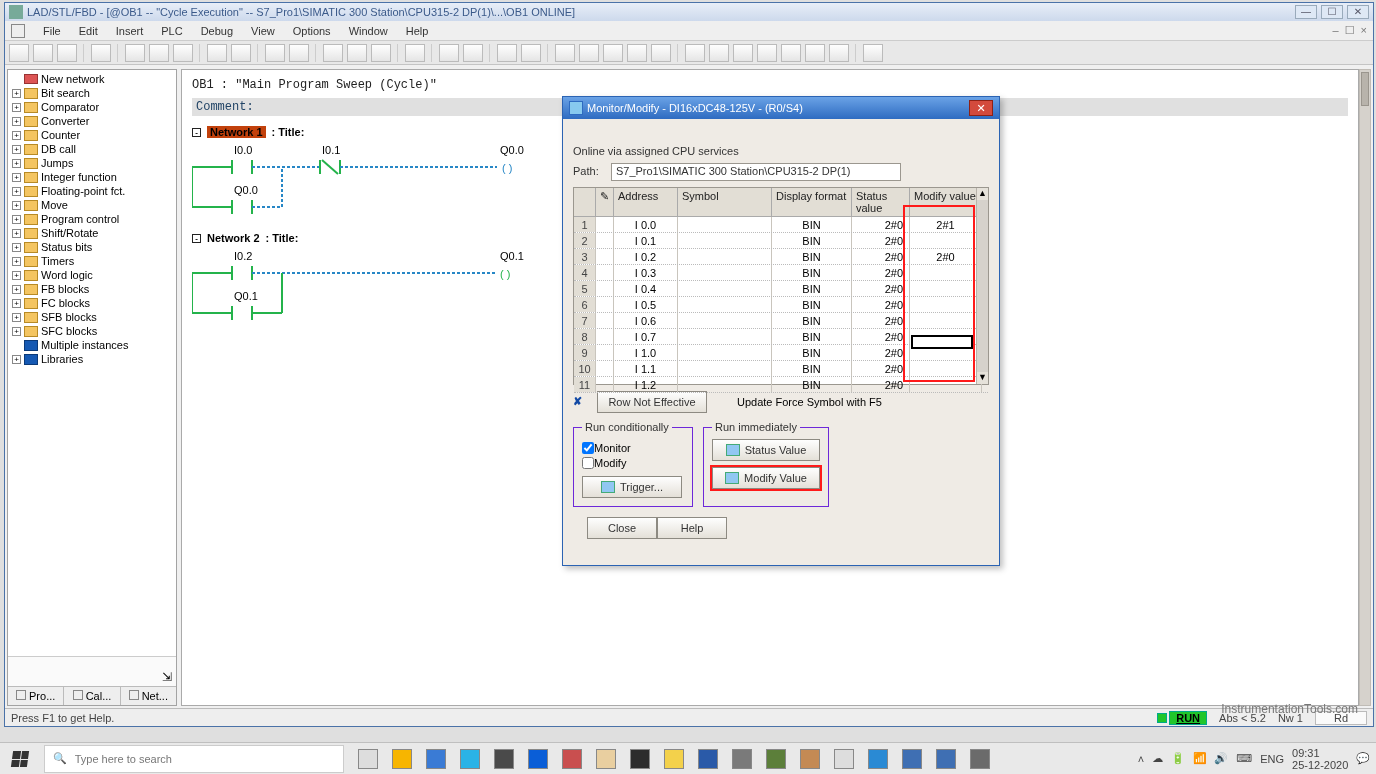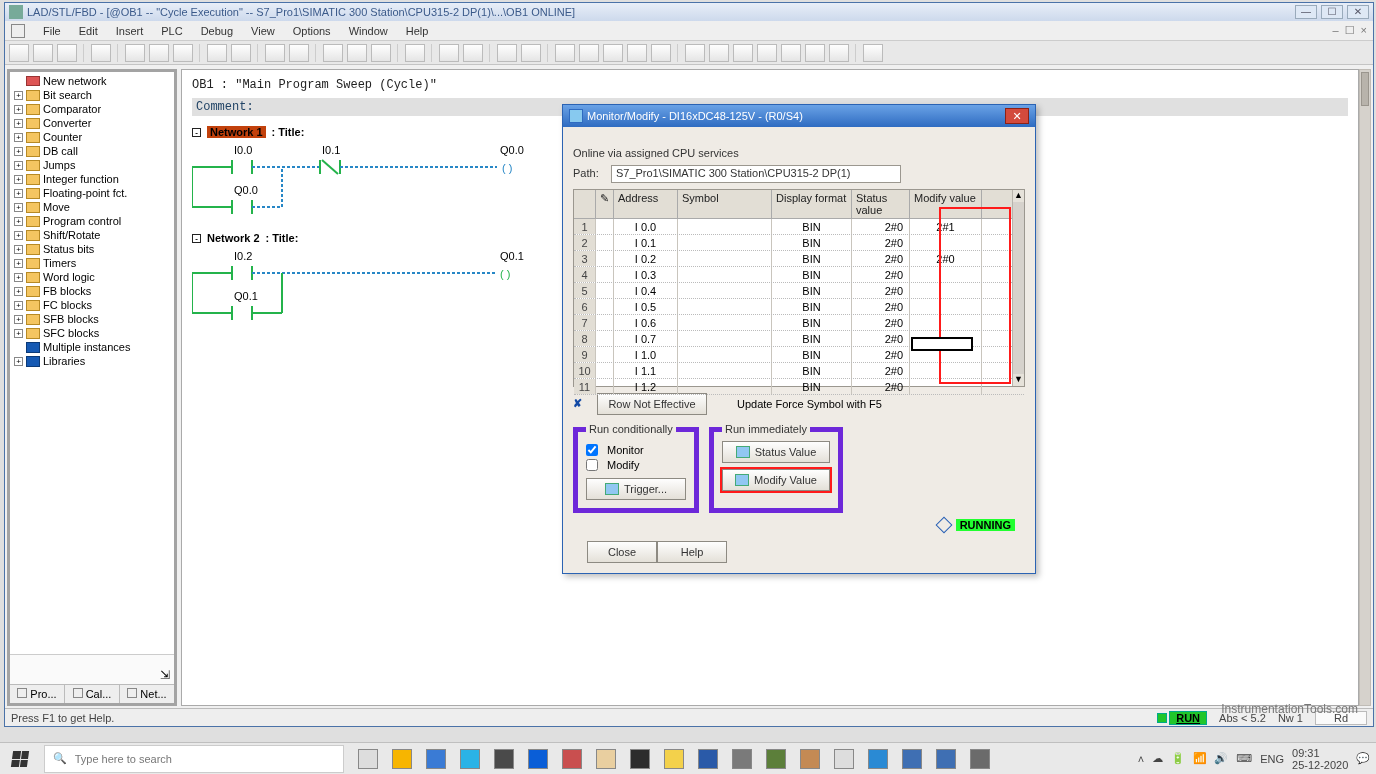--- a/index.html
+++ b/index.html
@@ -13,21 +13,21 @@
 .win-btn { width:22px; height:14px; border:1px solid #9ab; background:#dee8f5; text-align:center; line-height:12px; font-size:10px; color:#556; }
 .menu-bar { height: 20px; background:#efefef; border-bottom:1px solid #ccc; display:flex; align-items:center; padding: 0 6px; gap:18px; color:#333; }
 .menu-bar .mdi-ctrl { margin-left:auto; display:flex; gap:6px; color:#777;}
 .toolbar-row { height:24px; background:#e8e8e8; border-bottom:1px solid #c4c4c4; display:flex; align-items:center; gap:4px; padding:0 4px; }
 .tool-icon { width:20px; height:18px; border:1px solid #bbb; background:linear-gradient(#fefefe,#e5e5e5); }
 .tool-sep { width:2px; height:18px; border-left:1px solid #ccc; margin:0 2px; }
 
 .work-area { position:absolute; left:0; top:64px; right:0; bottom:18px; display:flex; }
 
 
-.tree-panel { width:170px; background:#fff; border:3px solid #a3a3a3; margin:2px; display:flex; flex-direction:column; }
+.tree-panel { width:170px; background:#fff; border:1px solid #a3a3a3; margin:2px; display:flex; flex-direction:column; }
 .tree-scroll { flex:1; overflow:auto; padding:2px 2px 2px 4px; }
 .tree-item { display:flex; align-items:center; gap:3px; padding:1px 0; white-space:nowrap; }
 .tree-item .plus { width:9px; height:9px; border:1px solid #888; font-size:8px; line-height:8px; text-align:center; }
 .tree-item .folder { width:14px; height:11px; background:#f4c561; border:1px solid #b78a25; }
 .tree-item .brick { width:14px; height:10px; background:#d55; border:1px solid #933; }
 .tree-item .book { width:14px; height:11px; background:#1559b3; border:1px solid #0b3a78;}
 .tree-tabs { display:flex; border-top:1px solid #bbb; }
 .tree-tab { flex:1; display:flex; justify-content:center; gap:3px; padding:3px 2px; border-right:1px solid #bbb; background:#eee; }
 .tree-tab:last-child{border-right:none;}
 .tree-bottom-blank { height:30px; border-top:1px solid #ccc; background:#fafafa; position:relative; }
@@ -46,25 +46,25 @@
 .status-bar { position:absolute; left:0; bottom:0; width:100%; height:18px; background:#eee; border-top:1px solid #bbb; display:flex; align-items:center; padding:0 6px; font-size:11px; color:#444; }
 .status-cells { margin-left:auto; display:flex; gap:12px; align-items:center;}
 .run-badge { background:#21c62b; color:#000; padding:0 6px; border:1px solid #0a8; font-weight:bold;text-decoration:underline;}
 .status-dot { width:10px; height:10px; border:1px solid #0a8; background:#21c62b; margin-right:2px;}
 
 
 .editor-scroll { position:absolute; right:2px; top:66px; bottom:20px; width:12px; background:#d6d2cc; border:1px solid #c0bcb6;}
 .editor-scroll .thumb { position:absolute; top:2px; left:1px; right:1px; height:34px; background:#b8b3ab; border:1px solid #9a958d;}
 
 
-.dialog { position:absolute; left:562px; top:104px; width:474px; height:470px; background:#efebe5; border:1px solid #2b63b3; box-shadow: 3px 3px 6px rgba(0,0,0,0.25);}
+.dialog { position:absolute; left:562px; top:96px; width:438px; height:470px; background:#efebe5; border:1px solid #2b63b3; box-shadow: 3px 3px 6px rgba(0,0,0,0.25);}
 .dlg-title { height:22px; background:linear-gradient(#6aa2e6,#2e6bc1); display:flex; align-items:center; padding:0 6px; color:#fff; font-size:12px;}
 .dlg-title .dlg-icon { width:14px; height:14px; background:#87c9ef; border:1px solid #2e6bc1; margin-right:4px;}
 .dlg-title .dlg-close { margin-left:auto; width:24px; height:16px; background:#d34a3c; border:1px solid #8d2115; color:#fff; text-align:center; line-height:14px; font-size:11px;}
-.dlg-body { padding:20px 10px 4px; }
+.dlg-body { padding:26px 10px 4px; }
 .dlg-line { margin-bottom:6px; color:#333; }
 .path-field { display:inline-block; width:290px; height:18px; border:1px solid #9b978f; background:#fff; padding:1px 4px; font-size:11px; }
 
 .grid { border:1px solid #9b978f; background:#fff; position:relative; height:198px; }
 .grid-head { display:flex; background:#e2ded5; border-bottom:1px solid #aaa;}
 .gh { border-right:1px solid #aaa; padding:2px 4px; font-size:11px; color:#222; }
 .gh.rownum{width:22px;}
 .gh.ico{width:18px;}
 .gh.addr{width:64px;}
 .gh.sym{width:94px;}
@@ -83,23 +83,23 @@
 .gc.mv{width:72px; justify-content:center;}
 .mv-col-hl{ position:absolute; top:17px; right:13px; width:72px; bottom:2px; border:2px solid #ff1a1a; pointer-events:none;}
 .grid-scroll{ position:absolute; right:0; top:0; bottom:0; width:12px; background:#d6d2cc; border-left:1px solid #b8b3ab;}
 .grid-scroll .up, .grid-scroll .dn{ position:absolute; left:0; width:11px; height:12px; background:#e6e2da; text-align:center; font-size:9px;}
 .grid-scroll .up{top:0}.grid-scroll .dn{bottom:0}
 .sel-cell { position:absolute; border:2px solid #000; width:62px; height:14px; left:337px; top:147px; background:#fff;}
 
 .row-eff { display:flex; align-items:center; gap:10px; margin-top:6px;}
 .row-eff .xicon{ width:14px; height:14px; color:#134aa5; font-weight:bold;}
 .fs-row { display:flex; gap:10px; margin-top:8px;}
-fieldset{ border:5px solid #6d28d9; padding:6px 8px 8px; }
+fieldset{ border:1px solid #6d28d9; padding:6px 8px 8px; }
 legend{ font-size:11px; padding:0 3px; color:#333;}
-.chk{ display:flex; align-items:center; gap:9px; margin:3px 0;}
+.chk{ display:flex; align-items:center; gap:0; margin:3px 0;}
 .btn { display:inline-flex; align-items:center; justify-content:center; gap:5px; height:22px; padding:0 10px; background:linear-gradient(#fefefe,#e4e0d8); border:1px solid #8d8a82; color:#333; min-width:90px;}
 .btn-icon{width:14px;height:12px;background:#91c7f2;border:1px solid #4a7;}
 .btn-hl{ outline:2px solid #ff1a1a; }
 .dlg-bottom { display:flex; justify-content:flex-start; padding:10px 14px 0;}
 .running-row { display:flex; justify-content:flex-end; align-items:center; gap:6px; margin-top:6px; padding-right:10px;}
 .run-lbl{ background:#21ff30; color:#000; font-weight:bold; padding:0 4px;}
 .run-diamond{ width:12px;height:12px; transform:rotate(45deg); border:1px solid #2960b5;}
 .disabled{ color:#9a9a9a;}
 input[type=checkbox]{ width:12px; height:12px; }
 
@@ -558,24 +558,20 @@
             <span class="btn-icon"></span>
             <span>Status Value</span>
           </div>
         <div class="btn btn-hl" style="width:108px;margin-top:6px">
             <span class="btn-icon"></span>
             <span>Modify Value</span>
           </div>
       </fieldset>
     </div>
 
-    <div class="running-row">
-      <span class="run-diamond"></span>
-      <span class="run-lbl">RUNNING</span>
-    </div>
 
     <div class="dlg-bottom">
       <div class="btn" style="min-width:70px">Close</div>
       <div class="btn" style="min-width:70px">Help</div>
     </div>
   </div>
 </div>
 
 <div class="watermark">InstrumentationTools.com</div>
 

